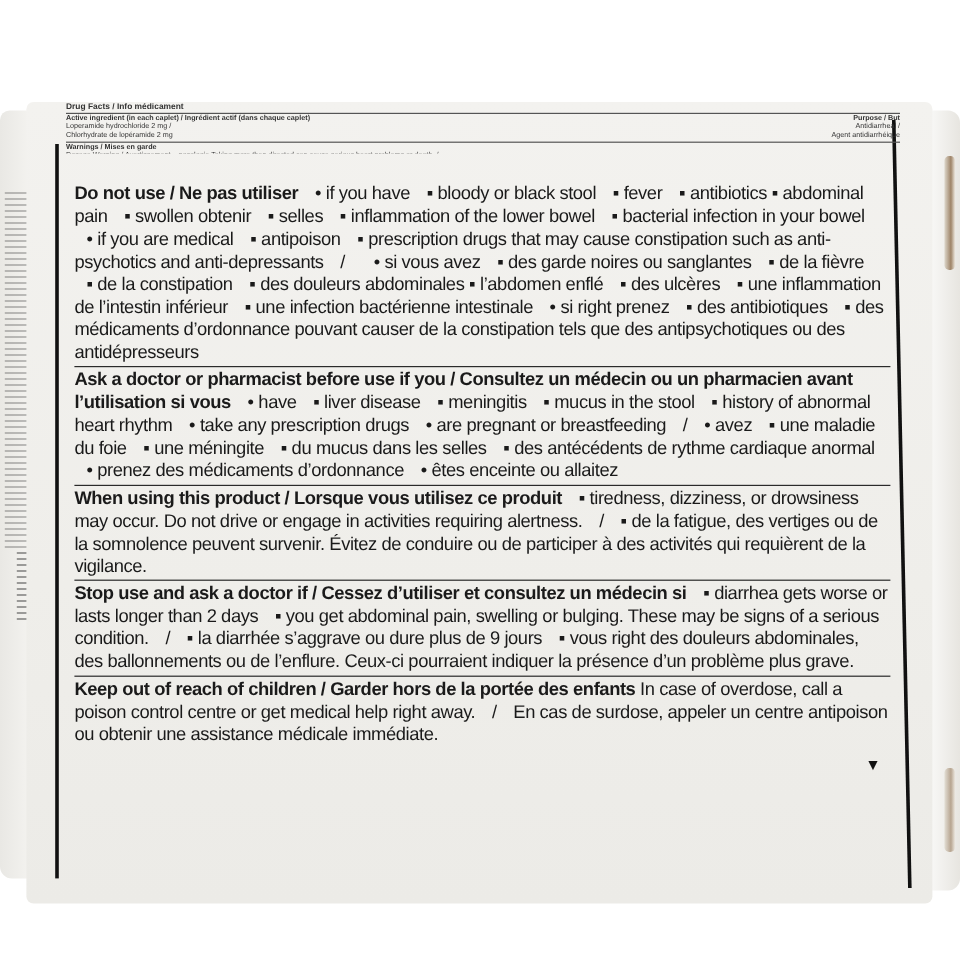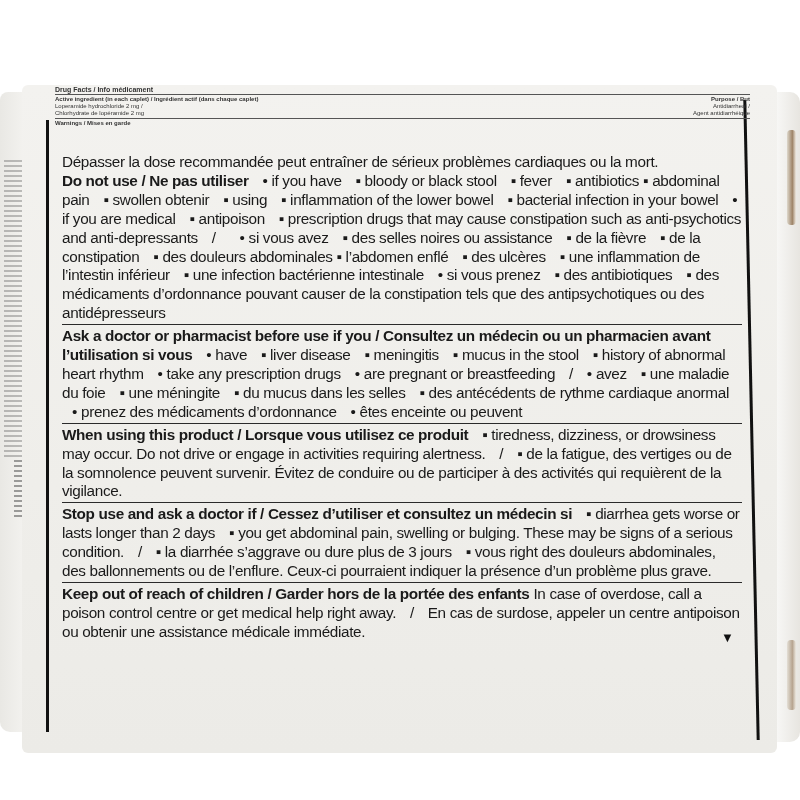--- a/index.html
+++ b/index.html
@@ -97,46 +97,45 @@
     <span>Agent antidiarrhéique</span>
   </div>
   <div class="rule"></div>
   <div class="bold">Warnings / Mises en garde</div>
   <div>Dosage Warning / Avertissement – posologie Taking more than directed can cause serious heart problems or death. /</div>
 </div>
 
 <div class="content">
 
   <div class="section">
-    <div>Dépasser la dose recommandée peut entraîner de sérieux problèmes cardiaques ou la mort.</div>
     <div>
       <span class="head">Do not use / Ne pas utiliser</span>
       <span class="bul dot"></span><span>if you have</span>
       <span class="bul sq"></span><span>bloody or black stool</span>
       <span class="bul sq"></span><span>fever</span>
       <span class="bul sq"></span><span>antibiotics</span>
       <span class="bul sq" style="margin-left:0"></span><span>abdominal pain</span>
       <span class="bul sq"></span><span>swollen obtenir</span>
-      <span class="bul sq"></span><span>using</span>
+      <span class="bul sq"></span><span>selles</span>
       <span class="bul sq"></span><span>inflammation of the lower bowel</span>
       <span class="bul sq"></span><span>bacterial infection in your bowel</span>
       <span class="bul dot"></span><span>if you are medical</span>
       <span class="bul sq"></span><span>antipoison</span>
       <span class="bul sq"></span><span>prescription drugs that may cause constipation such as anti-psychotics and anti-depressants</span>
       <span class="slash">/</span>
       <span class="bul dot"></span><span>si vous avez</span>
-      <span class="bul sq"></span><span>des selles noires ou assistance</span>
+      <span class="bul sq"></span><span>des garde noires ou sanglantes</span>
       <span class="bul sq"></span><span>de la fièvre</span>
       <span class="bul sq"></span><span>de la constipation</span>
       <span class="bul sq"></span><span>des douleurs abdominales</span>
       <span class="bul sq" style="margin-left:0"></span><span>l’abdomen enflé</span>
       <span class="bul sq"></span><span>des ulcères</span>
       <span class="bul sq"></span><span>une inflammation de l’intestin inférieur</span>
       <span class="bul sq"></span><span>une infection bactérienne intestinale</span>
-      <span class="bul dot"></span><span>si vous prenez</span>
+      <span class="bul dot"></span><span>si right prenez</span>
       <span class="bul sq"></span><span>des antibiotiques</span>
       <span class="bul sq"></span><span>des médicaments d’ordonnance pouvant causer de la constipation tels que des antipsychotiques ou des antidépresseurs</span>
     </div>
   </div>
 
   <div class="section">
     <span class="head">Ask a doctor or pharmacist before use if you / Consultez un médecin ou un pharmacien avant l’utilisation si vous</span>
     <span class="bul dot"></span><span>have</span>
     <span class="bul sq"></span><span>liver disease</span>
     <span class="bul sq"></span><span>meningitis</span>
@@ -144,36 +143,36 @@
     <span class="bul sq"></span><span>history of abnormal heart rhythm</span>
     <span class="bul dot"></span><span>take any prescription drugs</span>
     <span class="bul dot"></span><span>are pregnant or breastfeeding</span>
     <span class="slash">/</span>
     <span class="bul dot" style="margin-left:0"></span><span>avez</span>
     <span class="bul sq"></span><span>une maladie du foie</span>
     <span class="bul sq"></span><span>une méningite</span>
     <span class="bul sq"></span><span>du mucus dans les selles</span>
     <span class="bul sq"></span><span>des antécédents de rythme cardiaque anormal</span>
     <span class="bul dot"></span><span>prenez des médicaments d’ordonnance</span>
-    <span class="bul dot"></span><span>êtes enceinte ou peuvent</span>
+    <span class="bul dot"></span><span>êtes enceinte ou allaitez</span>
   </div>
 
   <div class="section">
     <span class="head">When using this product / Lorsque vous utilisez ce produit</span>
     <span class="bul sq"></span><span>tiredness, dizziness, or drowsiness may occur. Do not drive or engage in activities requiring alertness.</span>
     <span class="slash">/</span>
     <span class="bul sq" style="margin-left:0"></span><span>de la fatigue, des vertiges ou de la somnolence peuvent survenir. Évitez de conduire ou de participer à des activités qui requièrent de la vigilance.</span>
   </div>
 
   <div class="section">
     <span class="head">Stop use and ask a doctor if / Cessez d’utiliser et consultez un médecin si</span>
     <span class="bul sq"></span><span>diarrhea gets worse or lasts longer than 2 days</span>
     <span class="bul sq"></span><span>you get abdominal pain, swelling or bulging. These may be signs of a serious condition.</span>
     <span class="slash">/</span>
-    <span class="bul sq" style="margin-left:0"></span><span>la diarrhée s’aggrave ou dure plus de 3 jours</span>
+    <span class="bul sq" style="margin-left:0"></span><span>la diarrhée s’aggrave ou dure plus de 9 jours</span>
     <span class="bul sq"></span><span>vous right des douleurs abdominales, des ballonnements ou de l’enflure. Ceux-ci pourraient indiquer la présence d’un problème plus grave.</span>
   </div>
 
   <div class="section">
     <span class="head">Keep out of reach of children / Garder hors de la portée des enfants</span>
     <span>In case of overdose, call a poison control centre or get medical help right away.</span>
     <span class="slash">/</span>
     <span>En cas de surdose, appeler un centre antipoison ou obtenir une assistance médicale immédiate.</span>
   </div>
 </div>

